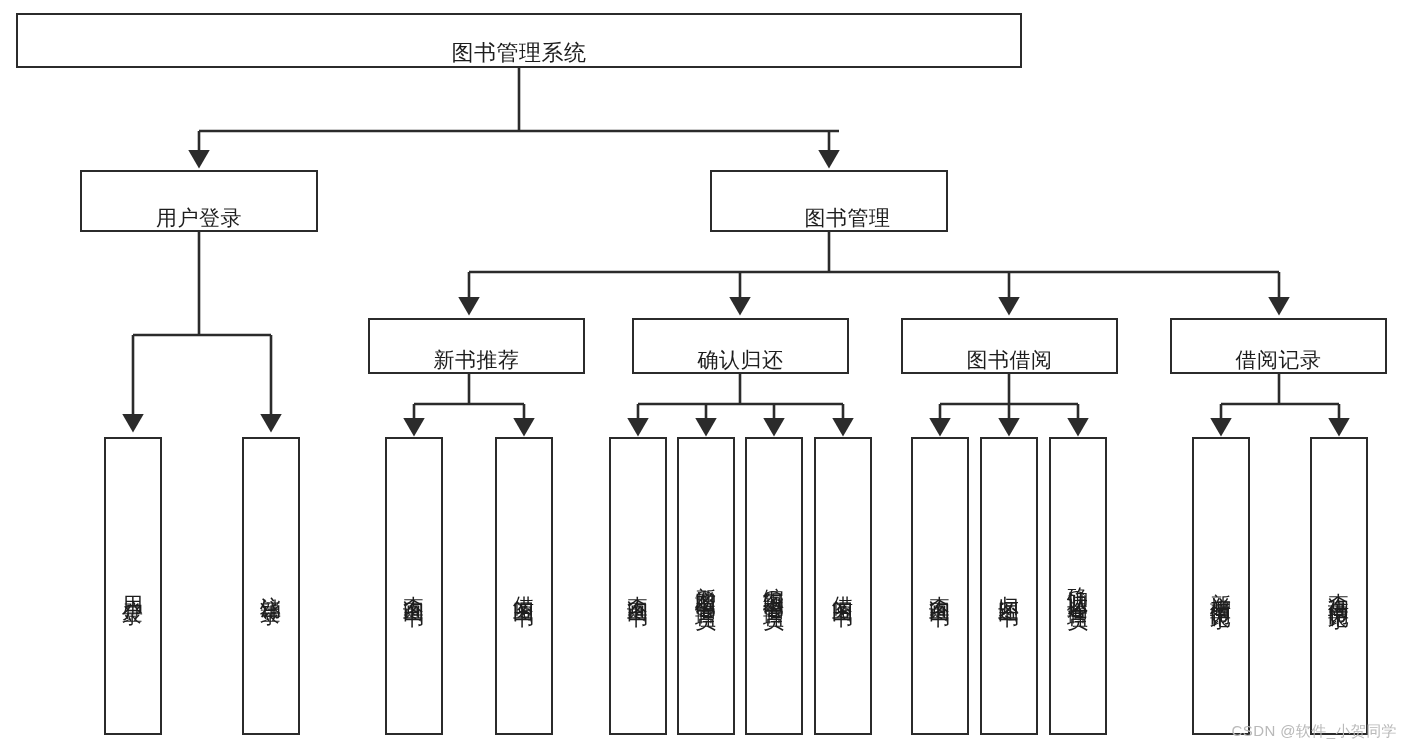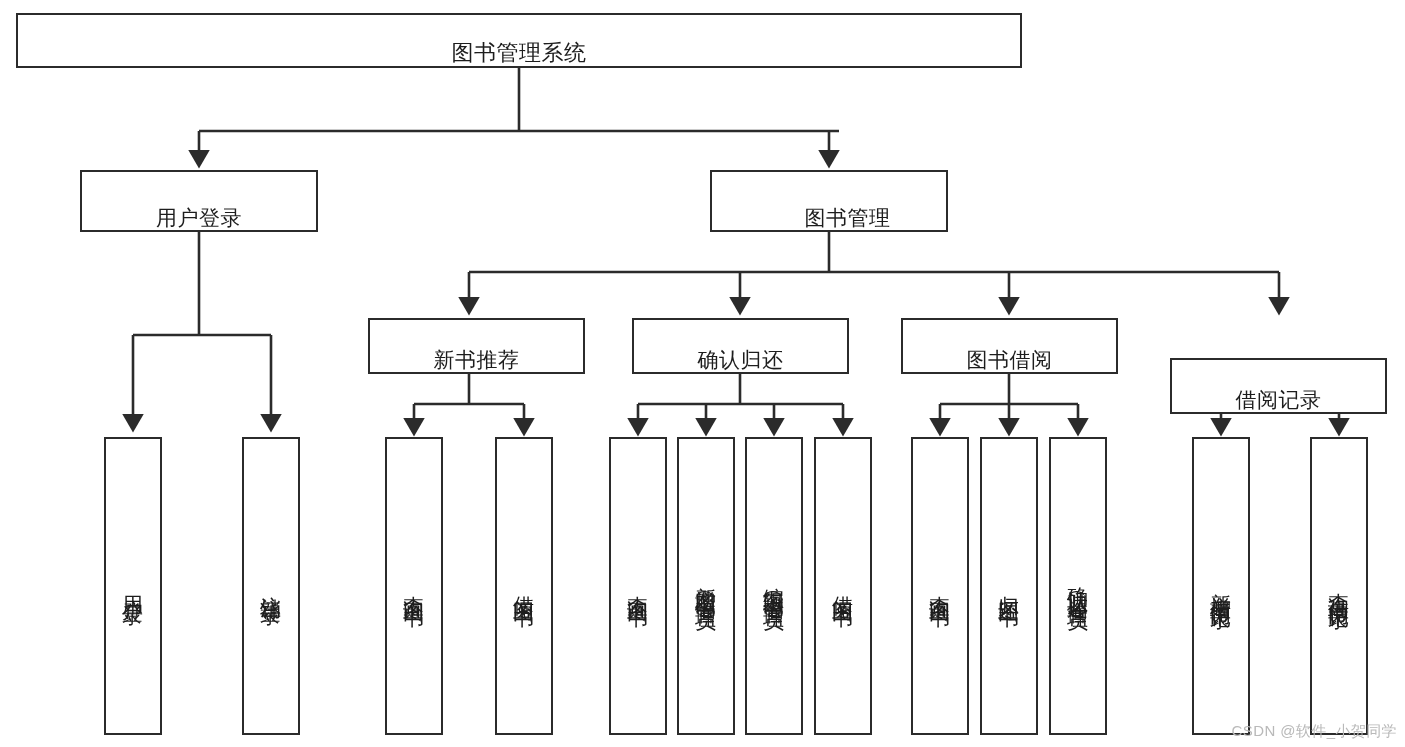--- a/index.html
+++ b/index.html
@@ -141,21 +141,21 @@
 
   <div class="node horizontal" style="left:368px; top:318px; width:217px; height:56px;">
     <span class="node-label">新书推荐</span>
   </div>
   <div class="node horizontal" style="left:632px; top:318px; width:217px; height:56px;">
     <span class="node-label">确认归还</span>
   </div>
   <div class="node horizontal" style="left:901px; top:318px; width:217px; height:56px;">
     <span class="node-label">图书借阅</span>
   </div>
-  <div class="node horizontal" style="left:1170px; top:318px; width:217px; height:56px;margin-top:40px;">
+  <div class="node horizontal" style="left:1170px; top:318px; width:217px; height:56px;">
     <span class="node-label">借阅记录</span>
   </div>
 
   <div class="node vertical" style="left:104px; top:437px; width:58px; height:298px;">
     <span class="node-label">用户登录</span>
   </div>
   <div class="node vertical" style="left:242px; top:437px; width:58px; height:298px;">
     <span class="node-label">注销登录</span>
   </div>
 

